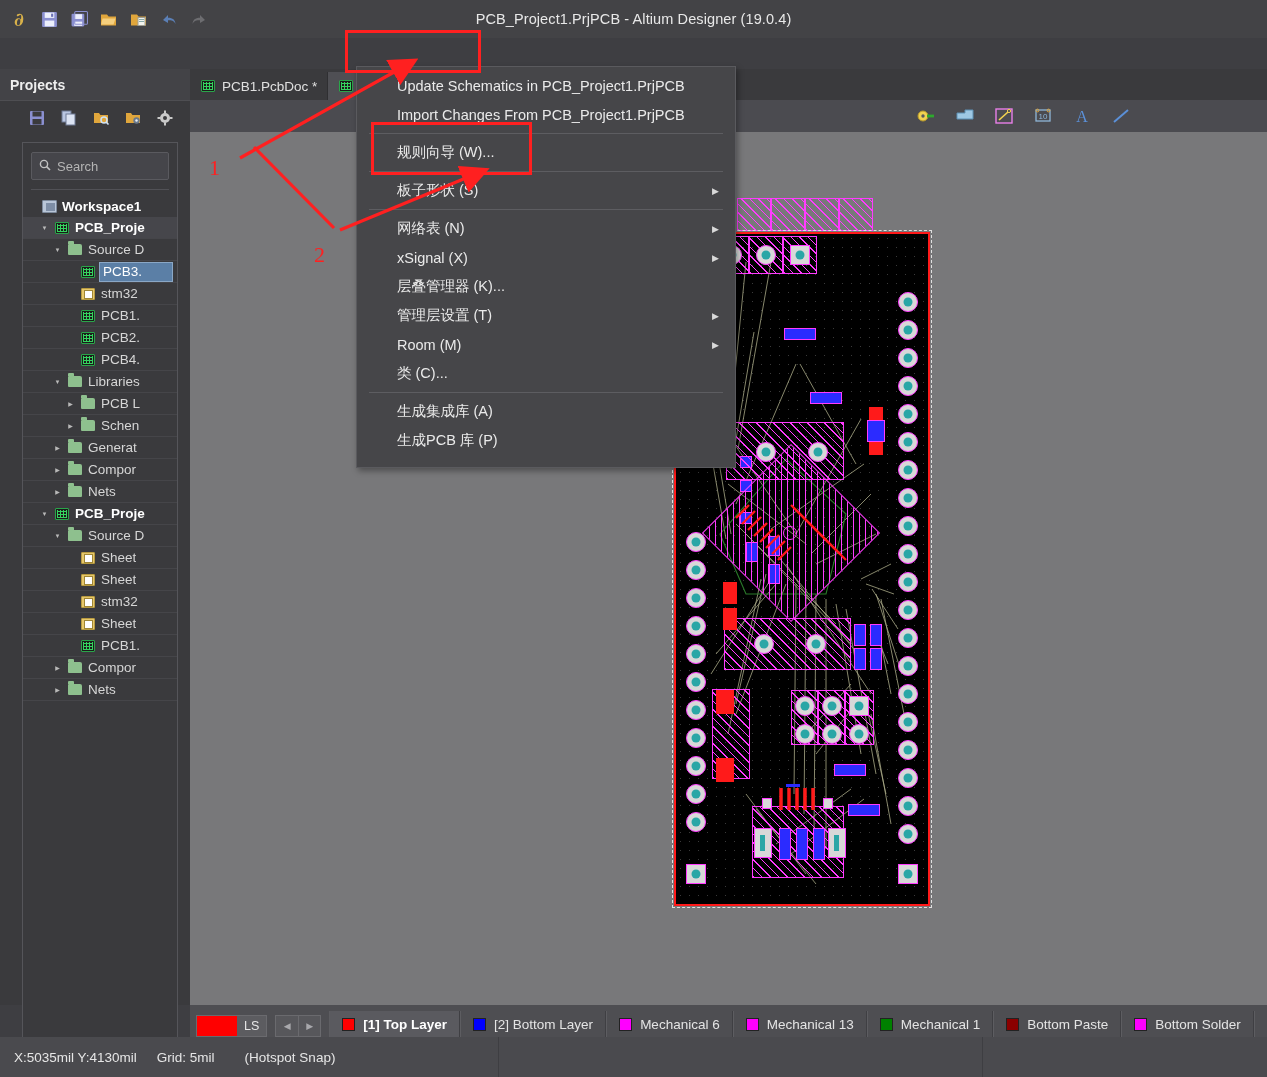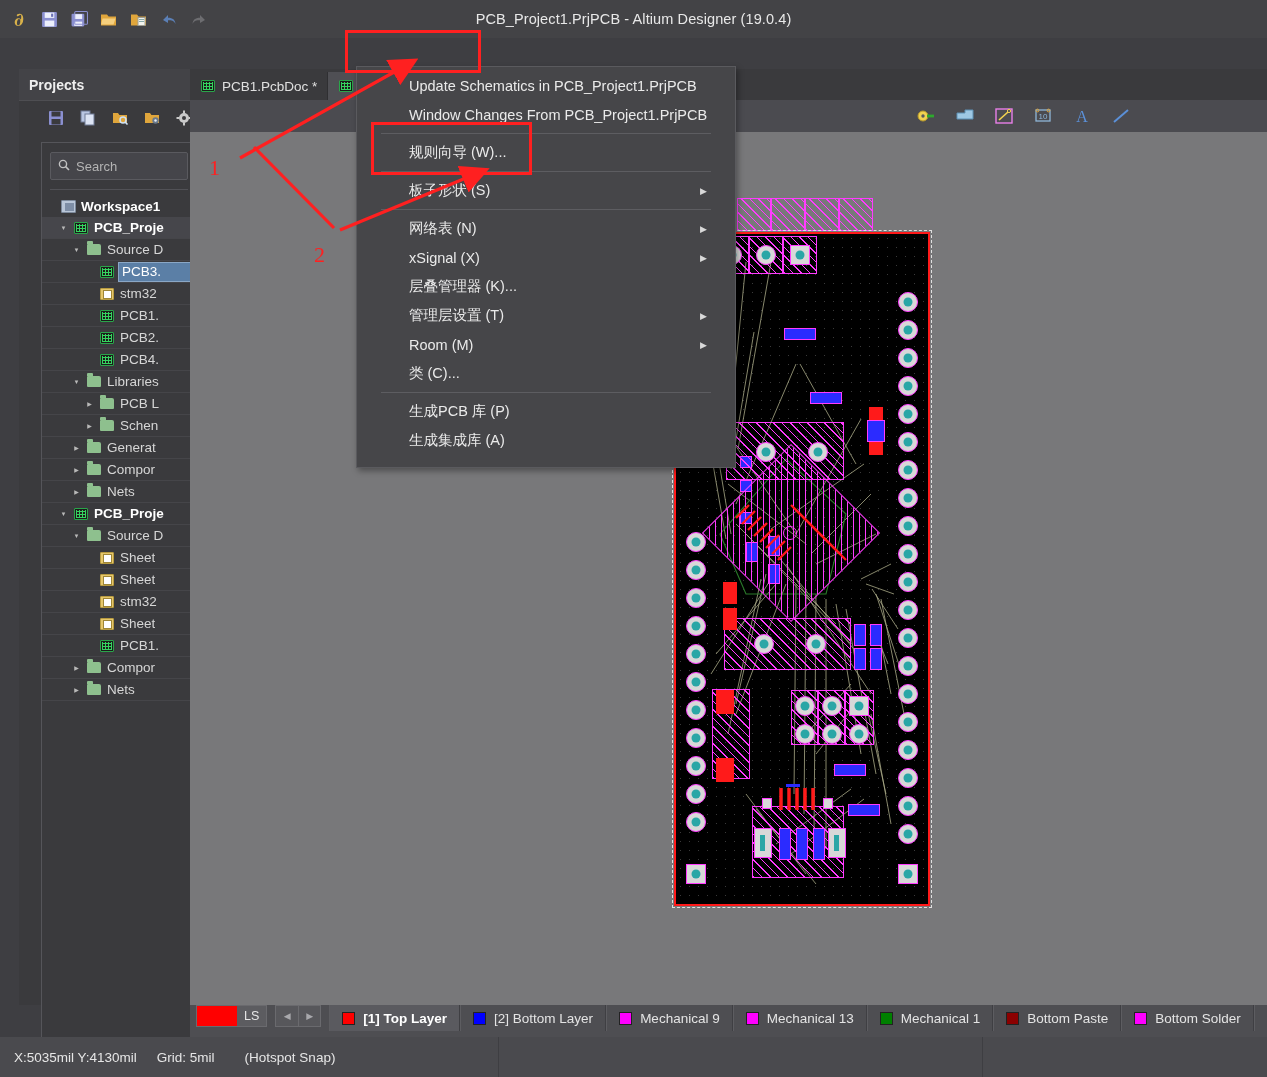--- a/index.html
+++ b/index.html
@@ -41,21 +41,20 @@
   .menu-item {
     color: #e2e2e2; font-size: 14px; padding: 5px 9px; white-space: nowrap;
     line-height: 1;
   }
   .menu-item.active { background: #6e8db0; color: #ffffff; }
 
   
   .leftpanel {
     position: absolute; left: 0; top: 69px; width: 216px; height: 936px;
     background: #3a3a3d;
-    margin-left: 19px;
   }
   .panel-header {
     height: 32px; background: #434347; display: flex; align-items: center;
     padding: 0 10px; justify-content: space-between;
     border-bottom: 1px solid #4e4e52;
   }
   .panel-title { color: #eeeeee; font-size: 14px; font-weight: bold; }
   .panel-caret { color: #cfcfcf; font-size: 9px; }
   .panel-toolbar {
     height: 34px; display: flex; align-items: center; gap: 14px;
@@ -192,21 +191,21 @@
     position: absolute; border: 1px solid #ff3bff;
     background: repeating-linear-gradient(45deg, #ff3bff 0 1px, transparent 1px 6px);
   }
   .pcb-ratsnest { position: absolute; left:0; top:0; width:256px; height:674px; }
 
   
   .dropdown {
     position: absolute; left: 356px; top: 66px; width: 380px; height: 402px;
     background: #464649; border: 1px solid #5a5a5e;
     box-shadow: 2px 3px 6px rgba(0,0,0,0.35);
-    padding: 4px 12px;
+    padding: 4px 0;
     z-index: 40;
   }
   .dd-item {
     height: 29px; display: flex; align-items: center; justify-content: space-between;
     padding: 0 16px 0 40px; color: #eaeaea; font-size: 14.5px; white-space: nowrap;
   }
   .dd-item.highlight { background: #7b9ac0; color: #ffffff; }
   .dd-item .arrow { font-size: 9px; color: #d9d9d9; }
   .dd-sep { height: 1px; background: #5d5d61; margin: 4px 12px; }
 
@@ -216,21 +215,21 @@
     position: absolute; color: #ff2020; font-size: 22px; z-index: 61;
     font-family: "Liberation Serif", serif;
   }
   .anno-box {
     position: absolute; border: 3px solid #ff2020; z-index: 61;
   }
 
   
   .layerbar {
     position: absolute; left: 190px; top: 1005px; width: 1077px; height: 32px;
-    background: #4e4e52; display: flex; align-items: flex-start; padding-left: 6px; gap: 0;
+    background: #4e4e52; display: flex; align-items: flex-end; padding-left: 6px; gap: 0;
     overflow: hidden;
   }
   .ls-box {
     display:flex; align-items:center; border:1px solid #6a6a6e; height: 22px; margin-right: 8px;
   }
   .ls-swatch { width: 40px; height: 20px; }
   .ls-label { color:#e6e6e6; font-size: 12.5px; padding: 0 7px; background:#5c5c60; height:20px; display:flex;align-items:center;}
   .nav-btns { display:flex; margin-right: 8px; border:1px solid #6a6a6e; height:22px;}
   .nav-btn { width: 22px; height: 20px; display:flex;align-items:center;justify-content:center; color:#a8a8ac; font-size:9px; background:#57575b;}
   .nav-btn + .nav-btn { border-left: 1px solid #6a6a6e; }
@@ -781,21 +780,21 @@
         <div class="smd" style="left:137px; top:594px; width:12px; height:32px;"></div>
       </div>
     </div>
   </div>
 
   <div class="dropdown" id="dropdown">
       <div class="dd-item">
         <span>Update Schematics in PCB_Project1.PrjPCB</span>
       </div>
       <div class="dd-item">
-        <span>Window Changes From PCB_Project1.PrjPCB</span>
+        <span>Import Changes From PCB_Project1.PrjPCB</span>
       </div>
       <div class="dd-sep"></div>
       <div class="dd-item">
         <span>规则向导 (W)...</span>
       </div>
       <div class="dd-sep"></div>
       <div class="dd-item">
         <span>板子形状 (S)</span>
         <span class="arrow">▶</span>
       </div>
@@ -817,24 +816,24 @@
       </div>
       <div class="dd-item">
         <span>Room (M)</span>
         <span class="arrow">▶</span>
       </div>
       <div class="dd-item">
         <span>类 (C)...</span>
       </div>
       <div class="dd-sep"></div>
       <div class="dd-item">
+        <span>生成集成库 (A)</span>
+      </div>
+      <div class="dd-item">
         <span>生成PCB 库 (P)</span>
-      </div>
-      <div class="dd-item">
-        <span>生成集成库 (A)</span>
       </div>
     </div>
 
   <div class="anno-box" style="left:345px; top:30px; width:136px; height:43px;"></div>
   <div class="anno-box" style="left:371px; top:122px; width:161px; height:53px;"></div>
 
   <svg class="anno-svg">
     <defs>
       <marker id="ah" markerWidth="9" markerHeight="9" refX="1" refY="4.5" orient="auto">
         <polygon points="0,0 9,4.5 0,9" fill="#ff2020"></polygon>
@@ -860,21 +859,21 @@
         <div class="layer-tab active">
           <span class="lt-swatch" style="background: rgb(255, 0, 0);"></span>
           <span>[1] Top Layer</span>
         </div>
         <div class="layer-tab">
           <span class="lt-swatch" style="background: rgb(0, 0, 255);"></span>
           <span>[2] Bottom Layer</span>
         </div>
         <div class="layer-tab">
           <span class="lt-swatch" style="background: rgb(255, 0, 255);"></span>
-          <span>Mechanical 9</span>
+          <span>Mechanical 6</span>
         </div>
         <div class="layer-tab">
           <span class="lt-swatch" style="background: rgb(255, 0, 255);"></span>
           <span>Mechanical 13</span>
         </div>
         <div class="layer-tab">
           <span class="lt-swatch" style="background: rgb(0, 128, 0);"></span>
           <span>Mechanical 1</span>
         </div>
         <div class="layer-tab">

